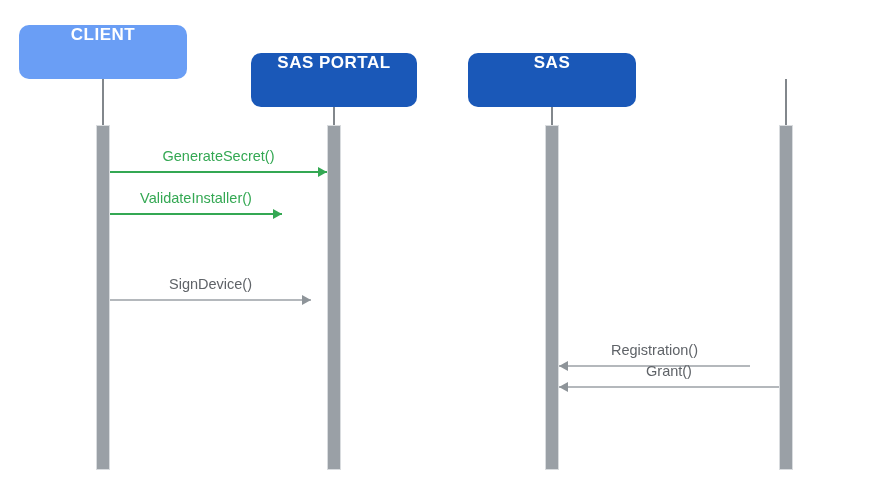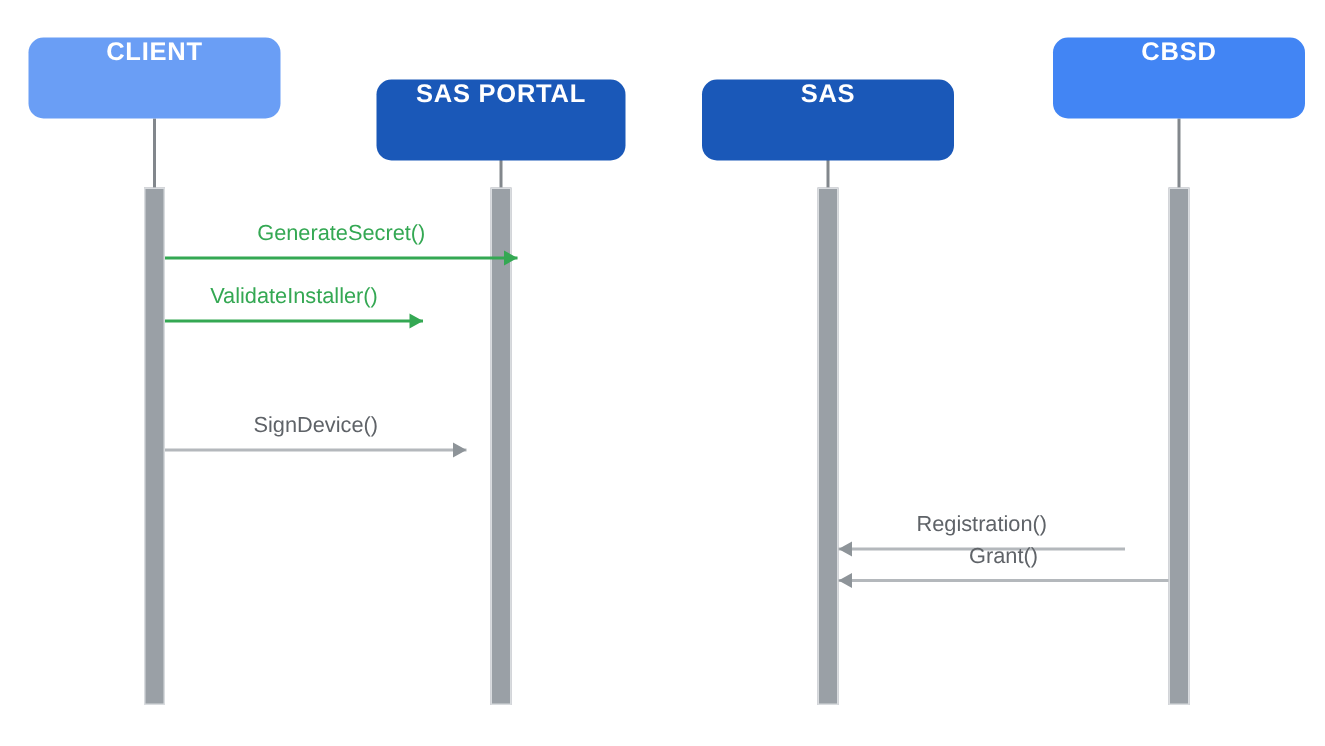--- a/index.html
+++ b/index.html
@@ -113,25 +113,22 @@
 
   <div class="participant box-light" style="left:19px;  width:168px;">
     <span>CLIENT</span>
   </div>
   <div class="participant box-dark" style="left:251px; width:166px;">
     <span>SAS PORTAL</span>
   </div>
   <div class="participant box-dark" style="left:468px; width:168px;">
     <span>SAS</span>
   </div>
-  <div class="participant box-medium" style="left:702px; width:168px;">
-    <span>CBSD</span>
-  </div>
 
-  <div class="message msg-green" style="left:110px; width:217px; top:143px;padding-left:18px;">
+  <div class="message msg-green" style="left:110px; width:217px; top:143px;">
     <div class="msg-label">GenerateSecret()</div>
     <div class="msg-line"></div>
     <div class="arrowhead right"></div>
   </div>
 
   <div class="message msg-green" style="left:110px; width:172px; top:185px;">
     <div class="msg-label">ValidateInstaller()</div>
     <div class="msg-line"></div>
     <div class="arrowhead right"></div>
   </div>

